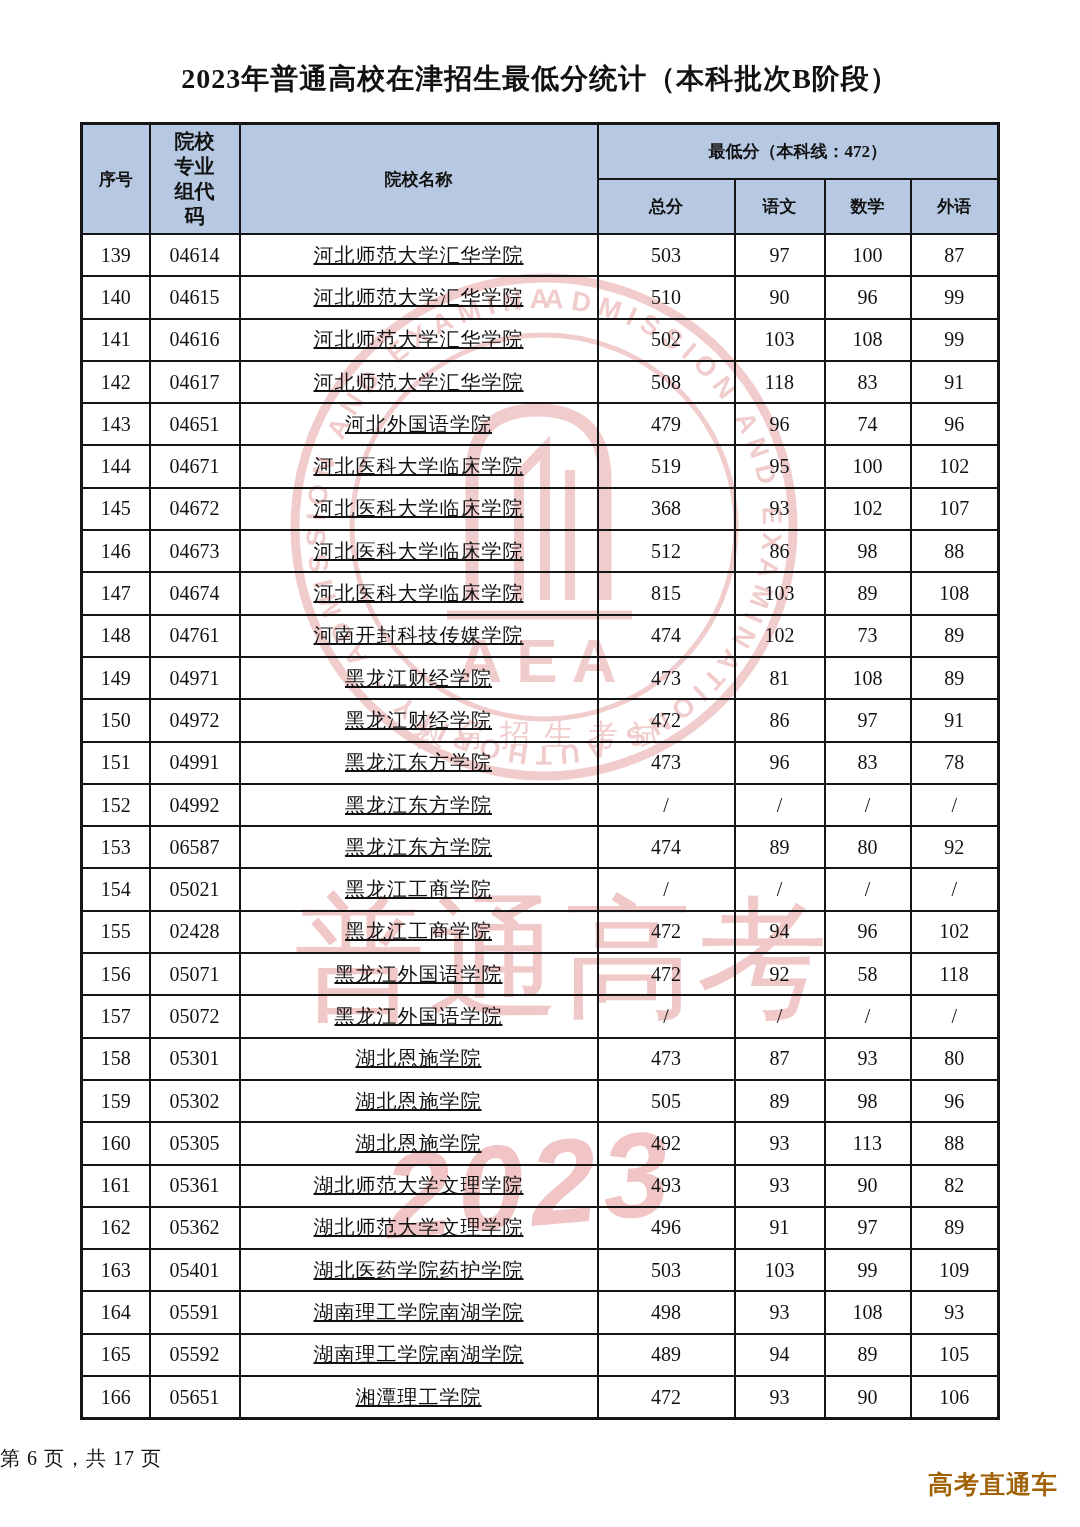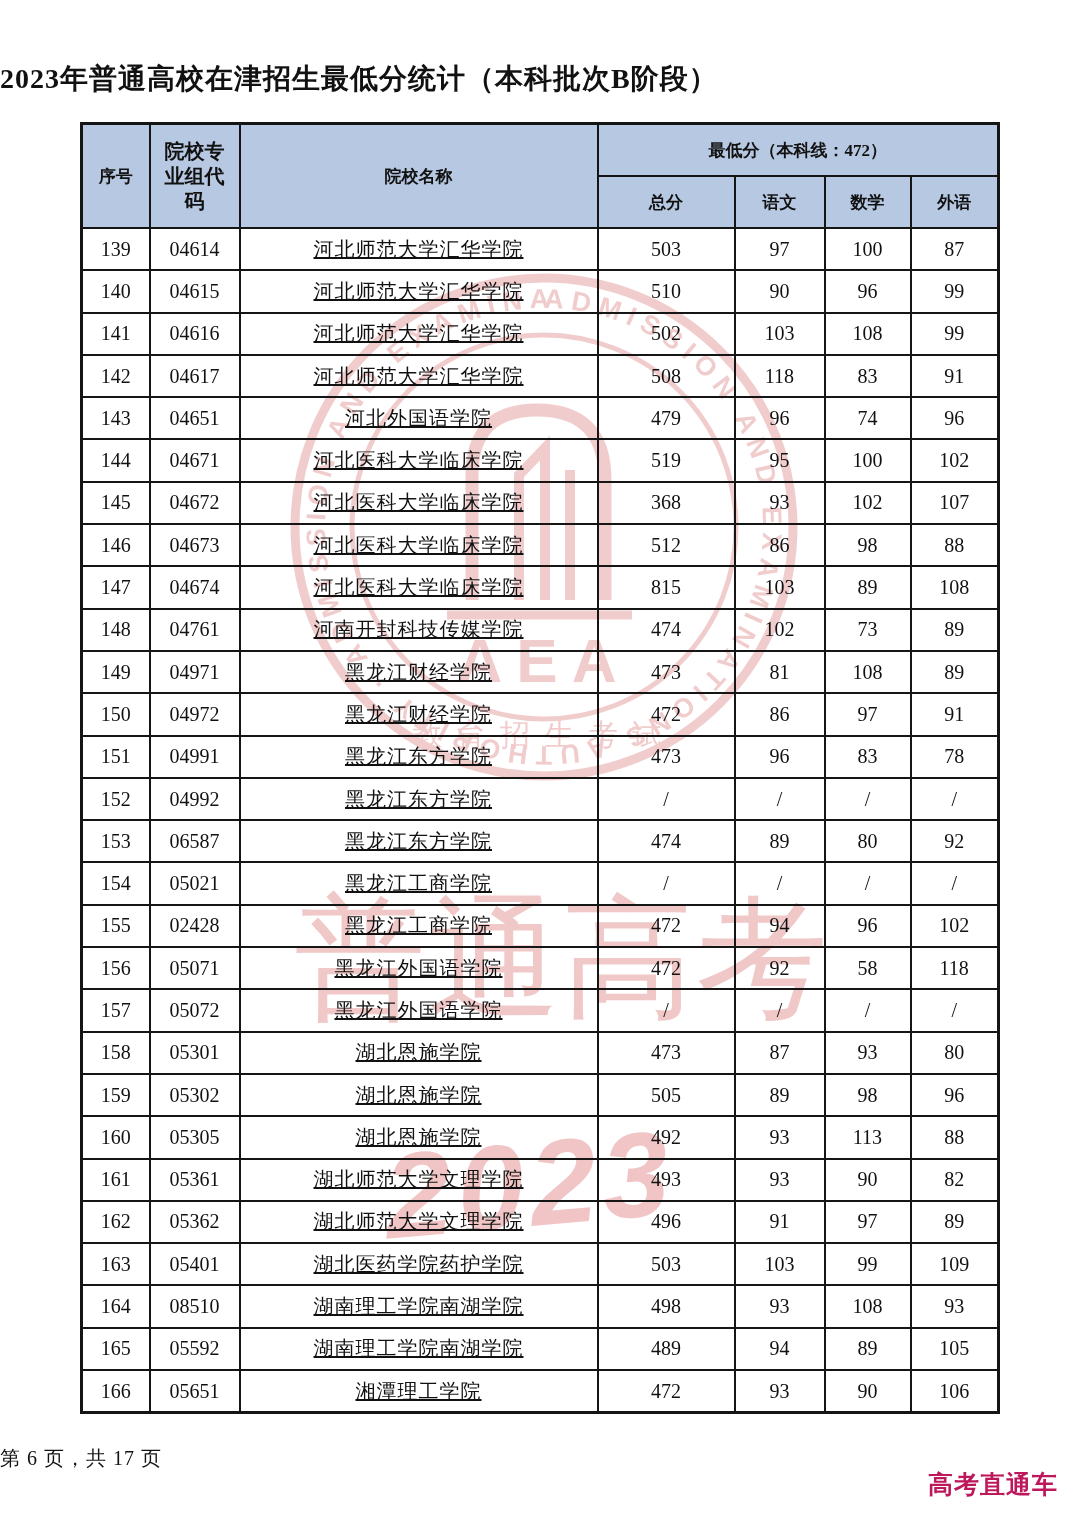--- a/index.html
+++ b/index.html
@@ -45,20 +45,21 @@
     letter-spacing:6px;
     color:rgba(219,110,110,0.40);
     transform:rotate(-5deg);
     white-space:nowrap;
   }
 
   
   .content{position:absolute;inset:0;z-index:2;}
   .doc-title{
     position:absolute;top:60px;left:0;width:100%;
+    text-align:center;
     font-size:28px;font-weight:bold;
     letter-spacing:1px;
   }
   .table-wrap{
     position:absolute;left:80px;top:122px;width:917px;
   }
   table.score-table{
     width:917px;
     border-collapse:collapse;
     table-layout:fixed;
@@ -72,34 +73,34 @@
     padding:0 2px;
     overflow:hidden;
   }
   .score-table thead th{
     background:var(--header-bg);
     font-weight:bold;
     font-size:17px;
   }
   .score-table thead tr.h1 th{height:50px;}
   .score-table thead tr.h2 th{height:50px;}
-  .score-table th.code-h{font-size:20px;line-height:1.25;padding:4px 10px;}
+  .score-table th.code-h{font-size:20px;line-height:1.25;padding:4px 20px;}
   .score-table tbody td{height:40.3px;background:transparent;}
   .score-table tbody td.name-cell{letter-spacing:1px;text-decoration:underline;}
 
   .doc-footer{
     position:absolute;top:1445px;left:0;width:100%;
     font-size:20px;
     letter-spacing:1px;
   }
   .brand{
     position:absolute;top:1468px;right:22px;
     font-family:"Liberation Sans","DejaVu Sans",sans-serif;
     font-size:25px;font-weight:bold;
-    color:#be185d;
+    color:#a16207;
     letter-spacing:1px;
   }
 
   
   .seal text{fill:#d96c6c;}
   .seal .ring-text{
     font-family:"Liberation Sans","DejaVu Sans",sans-serif;
     font-size:27px;font-weight:bold;letter-spacing:7px;
   }
   .seal .aea{
@@ -389,21 +390,21 @@
               <td>163</td>
               <td>05401</td>
               <td class="name-cell">湖北医药学院药护学院</td>
               <td>503</td>
               <td>103</td>
               <td>99</td>
               <td>109</td>
             </tr>
             <tr>
               <td>164</td>
-              <td>08510</td>
+              <td>05591</td>
               <td class="name-cell">湖南理工学院南湖学院</td>
               <td>498</td>
               <td>93</td>
               <td>108</td>
               <td>93</td>
             </tr>
             <tr>
               <td>165</td>
               <td>05592</td>
               <td class="name-cell">湖南理工学院南湖学院</td>

